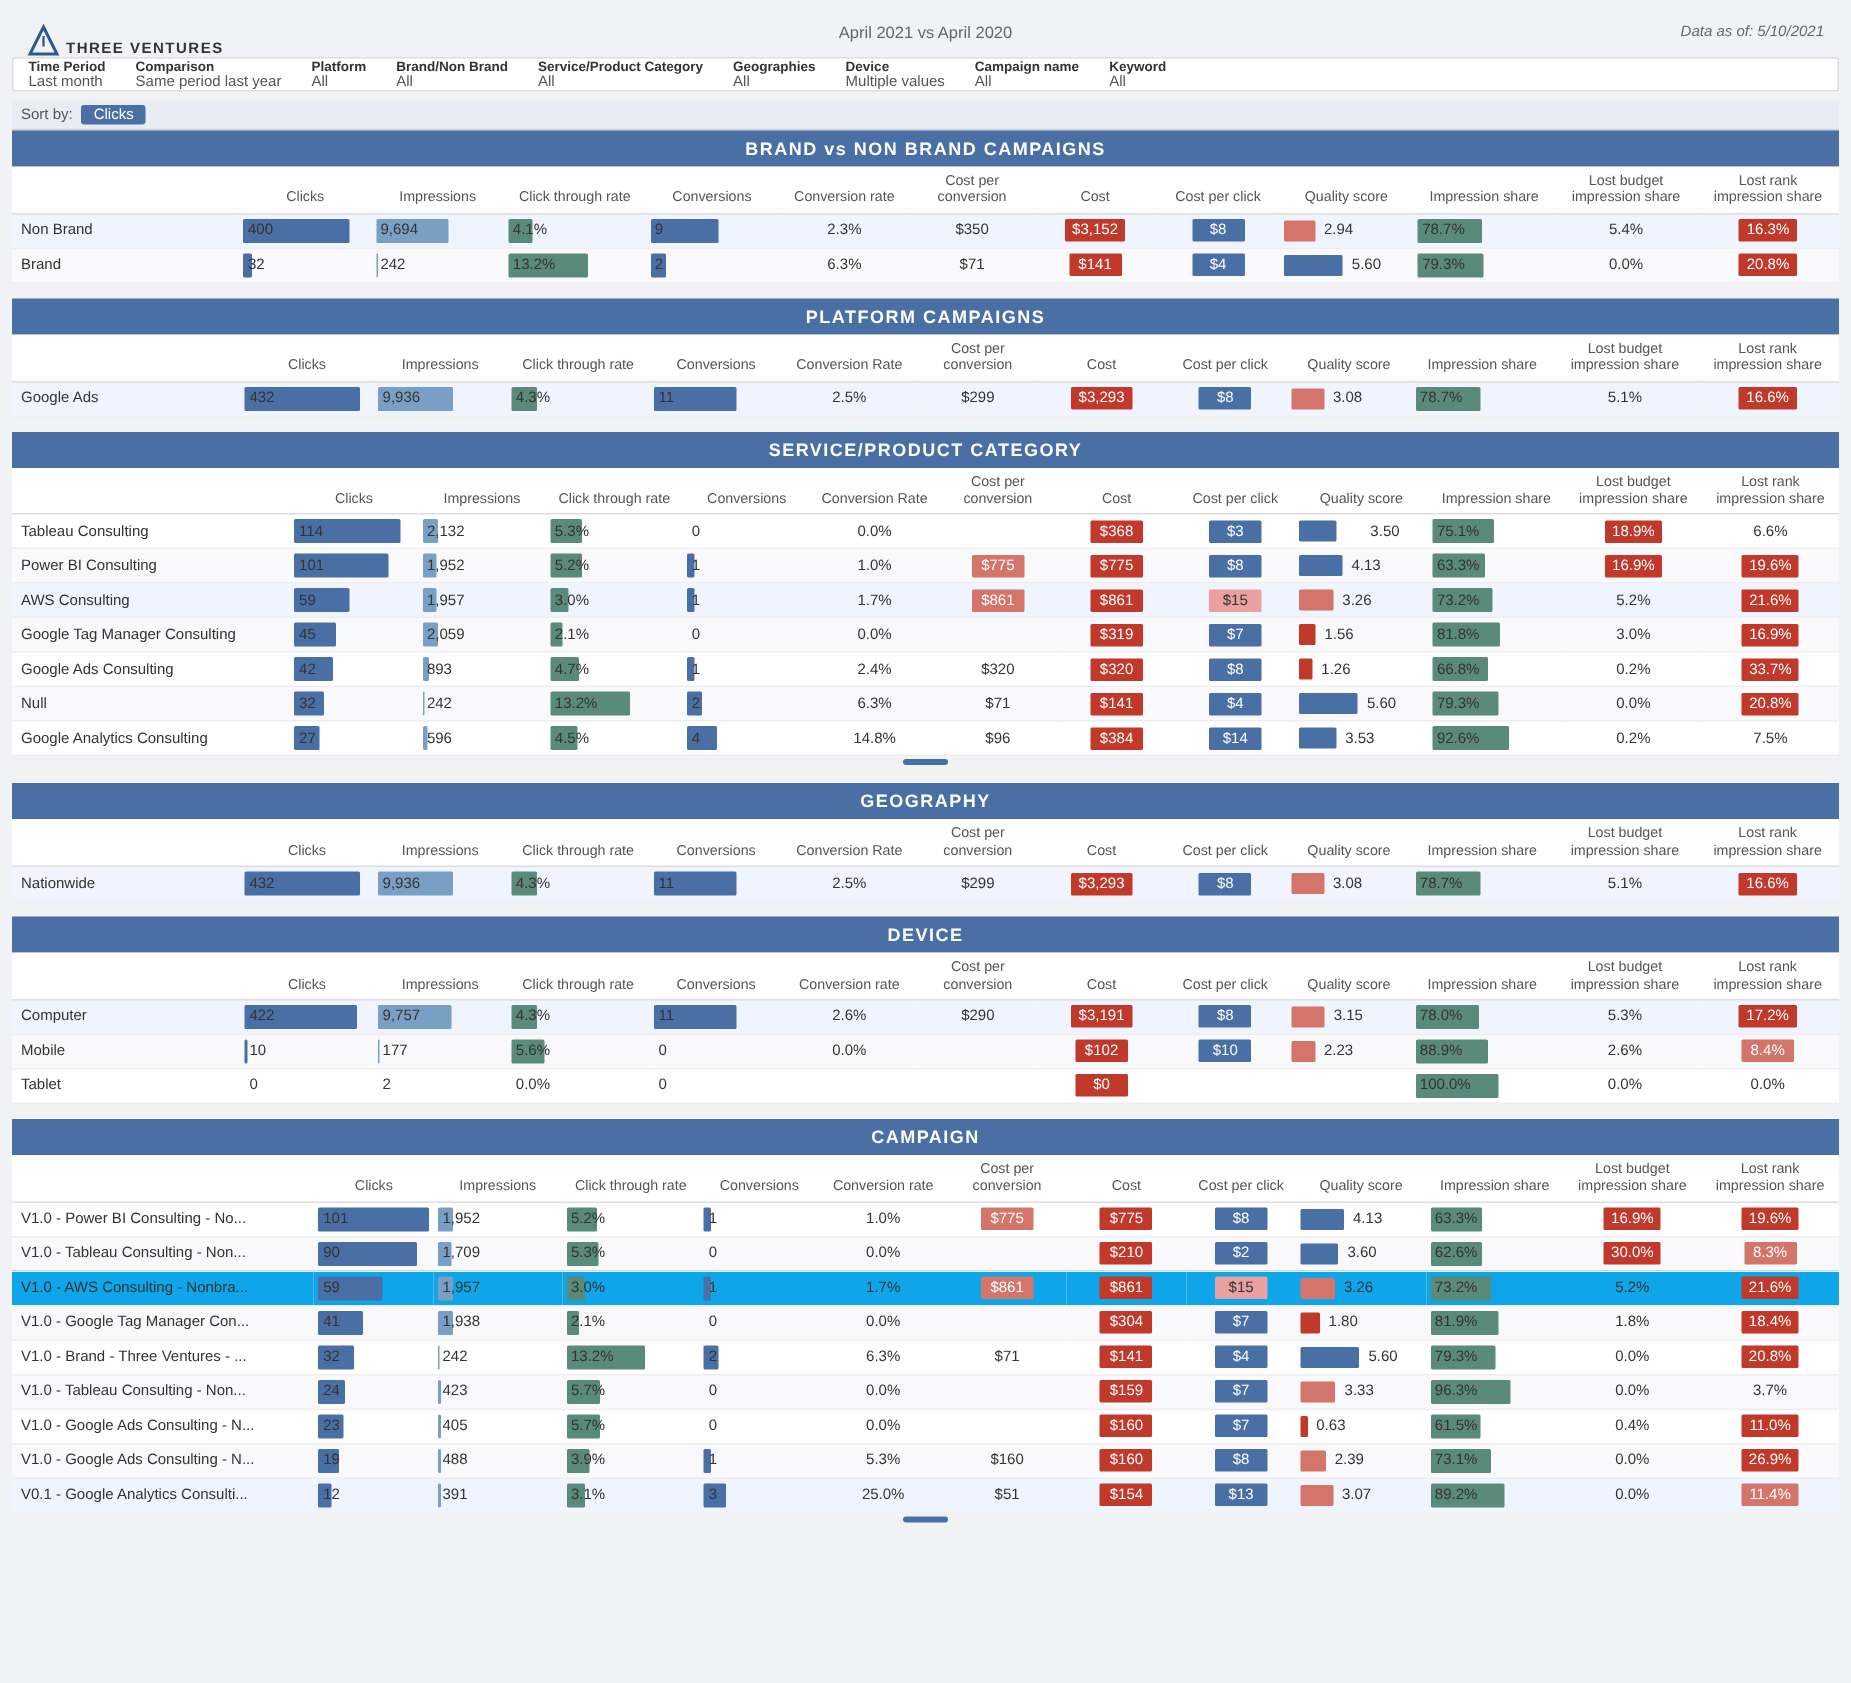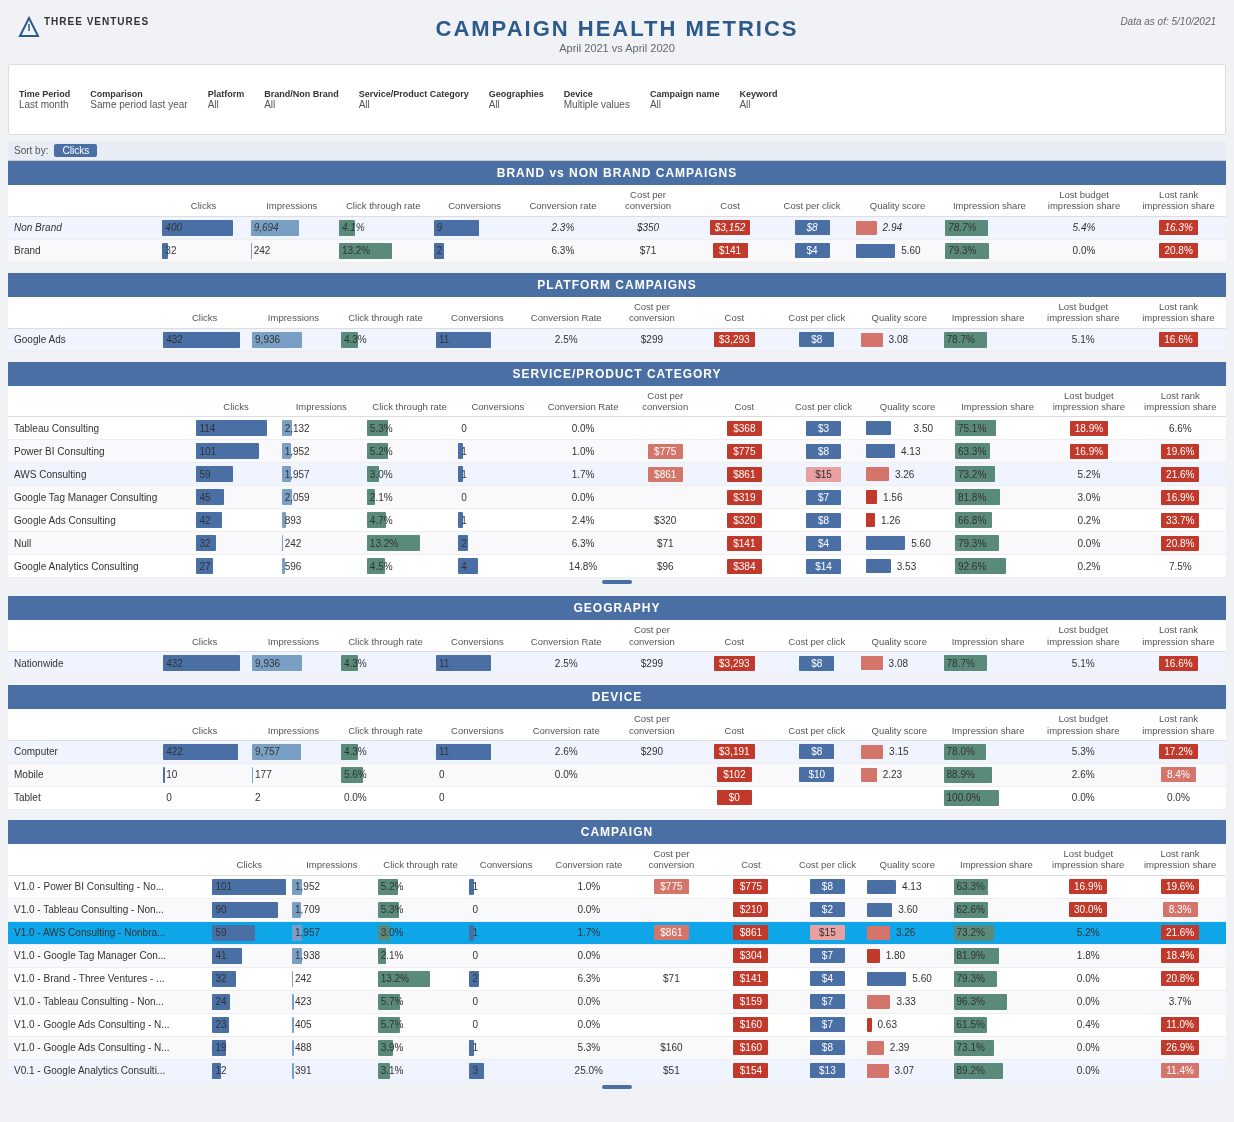--- a/index.html
+++ b/index.html
@@ -2,29 +2,29 @@
 <html><head>
   <meta charset="utf-8">
   <style>
     * { box-sizing: border-box; margin: 0; padding: 0; }
     body { font-family: Arial, sans-serif; font-size: 11px; background: #f5f5f5; color: #333; }
     
     .page { width: 1234px; min-height: 1122px; background: #f0f2f5; padding: 8px; }
     
     
     .header { text-align: center; padding: 8px 0 4px; position: relative; }
-    .logo { position: absolute; left: 10px; top: 8px; display: flex; align-items: flex-start; gap: 4px; }
+    .logo { position: absolute; left: 10px; top: 8px; display: flex; align-items: flex-end; gap: 4px; }
     .logo-icon { width: 22px; height: 22px; }
     .logo-text { font-size: 10px; font-weight: bold; color: #333; letter-spacing: 1px; }
     .page-title { font-size: 22px; font-weight: bold; color: #2d5a8a; letter-spacing: 2px; }
     .page-subtitle { font-size: 11px; color: #666; }
     .data-as-of { position: absolute; right: 10px; top: 8px; font-size: 10px; color: #666; font-style: italic; }
     
     
-    .filters { display: flex; gap: 20px; padding: 24px 10px; background: #fff; border: 1px solid #ddd; margin: 6px 0; border-radius: 2px; flex-wrap: wrap; }
+    .filters { display: flex; gap: 20px; padding: 0 10px; background: #fff; border: 1px solid #ddd; margin: 6px 0; border-radius: 2px; flex-wrap: wrap; }
     .filter-item { display: flex; flex-direction: column; }
     .filter-label { font-size: 9px; font-weight: bold; color: #333; }
     .filter-value { font-size: 10px; color: #555; }
     
     
     .section { margin-bottom: 10px; }
     .section-header { background: #4a6fa5; color: white; text-align: center; padding: 5px; font-size: 12px; font-weight: bold; letter-spacing: 1px; }
     
     
     .sort-bar { display: flex; align-items: center; gap: 6px; padding: 3px 6px; background: #e8edf5; border-bottom: 1px solid #ccc; }
@@ -71,21 +71,20 @@
 <div class="page">
 
   <div class="header">
     <div class="logo">
       <svg class="logo-icon" viewBox="0 0 22 22">
         <polygon points="11,2 20,20 2,20" fill="none" stroke="#2d5a8a" stroke-width="2"></polygon>
         <line x1="11" y1="8" x2="11" y2="15" stroke="#2d5a8a" stroke-width="1.5"></line>
       </svg>
       <span class="logo-text">THREE VENTURES</span>
     </div>
-    <div class="page-title">CAMPAIGN HEALTH METRICS</div>
     <div class="page-subtitle">April 2021 vs April 2020</div>
     <div class="data-as-of">Data as of: 5/10/2021</div>
   </div>
 
   <div class="filters">
     <div class="filter-item">
       <span class="filter-label">Time Period</span>
       <span class="filter-value">Last month</span>
     </div>
     <div class="filter-item">
@@ -141,21 +140,21 @@
             <th style="width:65px">Cost per<br>conversion</th>
             <th style="width:65px">Cost</th>
             <th style="width:65px">Cost per click</th>
             <th style="width:65px">Quality score</th>
             <th style="width:75px">Impression share</th>
             <th style="width:75px">Lost budget<br>impression share</th>
             <th style="width:75px">Lost rank<br>impression share</th>
           </tr>
         </thead>
         <tbody id="brand-tbody">
-            <tr style="background: rgb(240, 244, 255); font-style: italic;">
+            <tr style="background: rgb(240, 244, 255);">
       <td class="row-label">Non Brand</td>
       <td>
                 <div class="bar-container">
                   <div class="bar-bg bar-blue" style="width:71.11111111111111px"></div>
                   <span class="bar-text">400</span>
                 </div>
               </td>
       <td>
                 <div class="bar-container">
                   <div class="bar-bg bar-light-blue" style="width:48.47px"></div>

